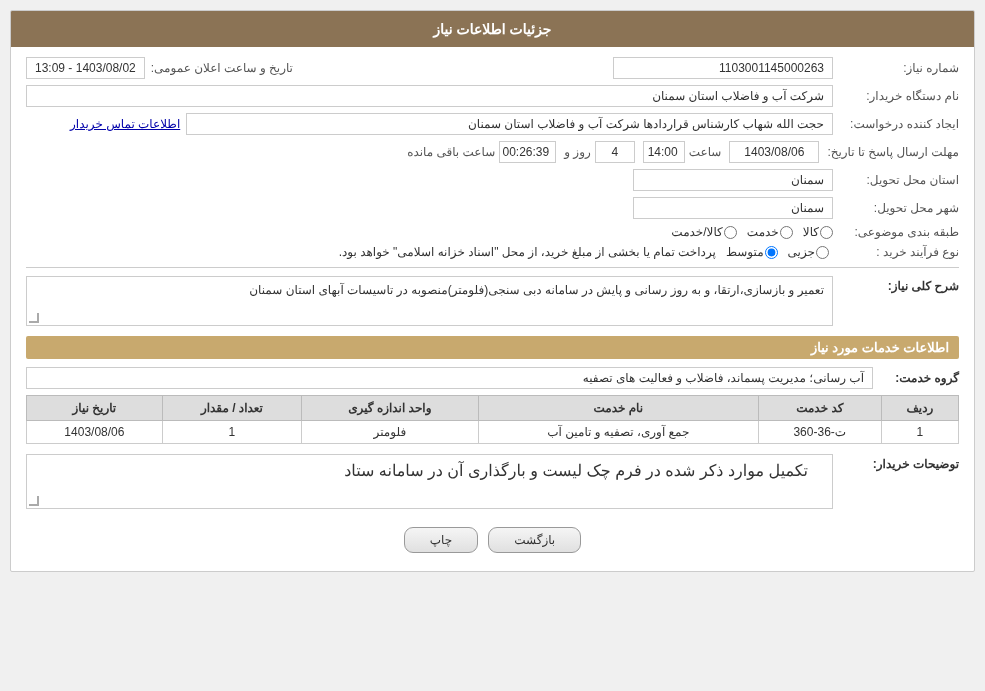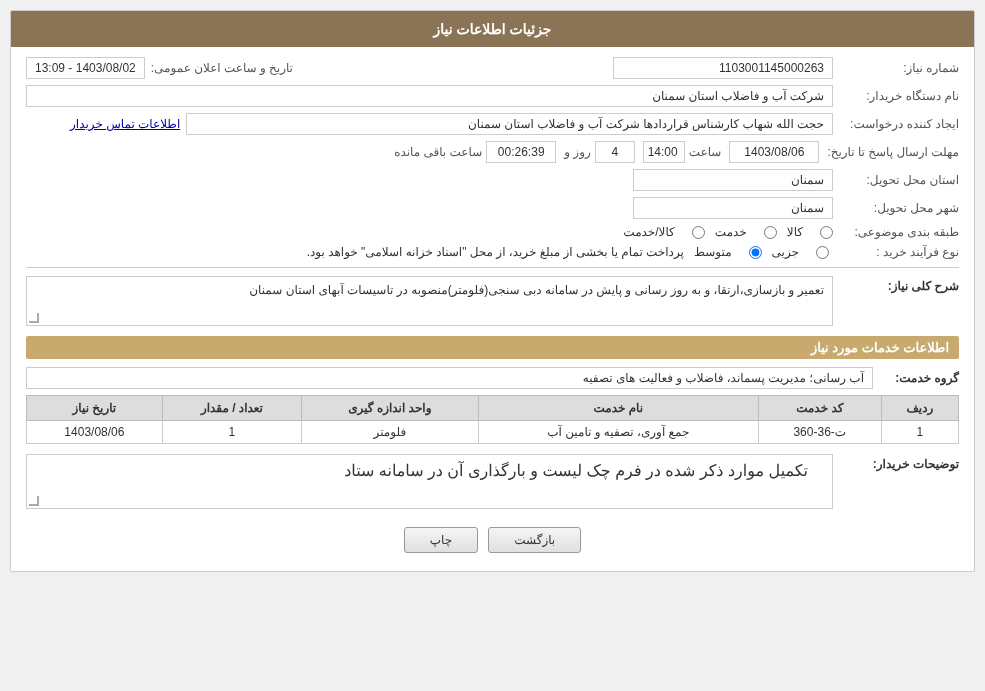--- a/index.html
+++ b/index.html
@@ -98,21 +98,21 @@
     }
     .radio-group {
       display: flex;
       align-items: center;
       gap: 10px;
       font-size: 12px;
     }
     .radio-item {
       display: flex;
       align-items: center;
-      gap: 17px;
+      gap: 1px;
     }
     .type-row {
       display: flex;
       align-items: center;
       gap: 10px;
       margin-bottom: 6px;
     }
     .type-label {
       min-width: 120px;
       text-align: right;
@@ -146,21 +146,21 @@
     }
     .buttons-row {
       display: flex;
       justify-content: center;
       gap: 10px;
       padding: 12px 0 8px 0;
     }
     .btn {
       padding: 5px 25px;
       border: 1px solid #999;
-      border-radius: 3px;
+      border-radius: 9px;
       cursor: pointer;
       font-size: 12px;
       font-family: Tahoma, Arial, sans-serif;
     }
     .btn-print {
       background: linear-gradient(to bottom, #f5f5f5, #e0e0e0);
       color: #333;
     }
     .btn-back {
       background: linear-gradient(to bottom, #f5f5f5, #e0e0e0);
@@ -238,21 +238,21 @@
         </div>
         <div class="date-item">
           <span class="label-inline">ساعت</span>
           <div class="input-box" style="width:42px;">14:00</div>
         </div>
         <div class="date-item">
           <div class="input-box" style="width:40px;">4</div>
           <span class="label-inline">روز و</span>
         </div>
         <div class="date-item">
-          <div class="input-box" style="width:70px;">00:26:39</div>
+          <div class="input-box" style="width:57px;">00:26:39</div>
           <span class="label-inline">ساعت باقی مانده</span>
         </div>
       </div>
 
       <div class="info-row">
         <span class="label">استان محل تحویل:</span>
         <div class="value-box" style="max-width:200px;">سمنان</div>
       </div>
 
       <div class="info-row">

